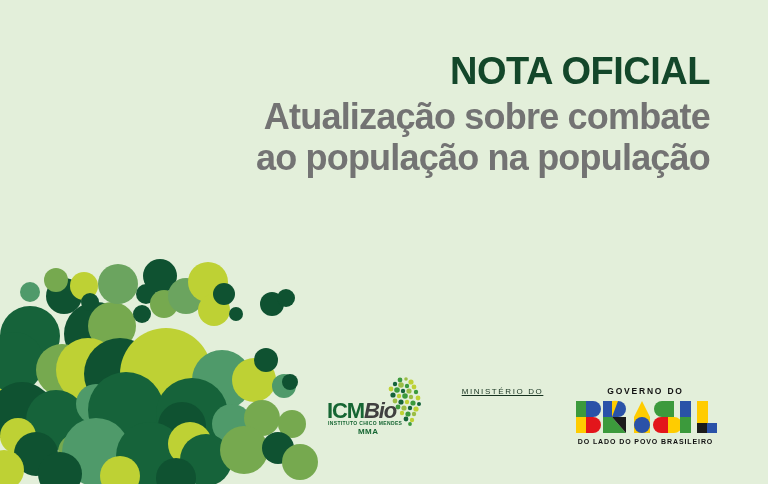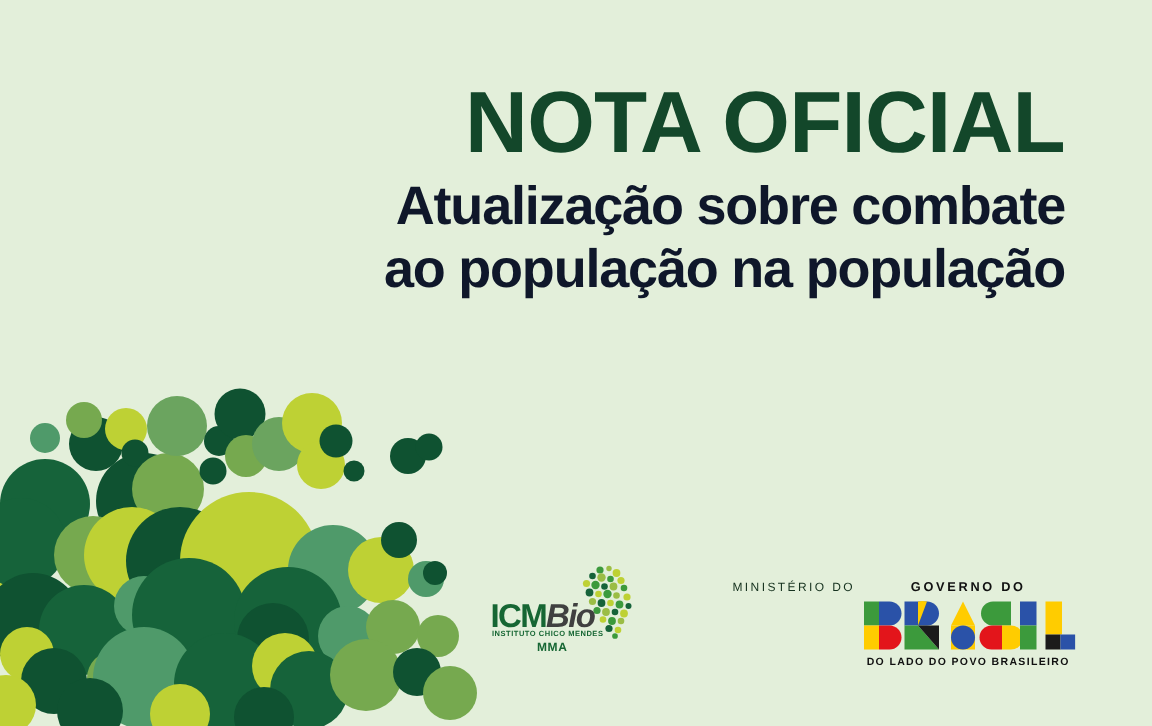--- a/index.html
+++ b/index.html
@@ -27,21 +27,21 @@
   .headline-block {
     position: absolute;
     top: 52px;
     right: 58px;
     width: 600px;
     text-align: right;
   }
 
   .nota-oficial {
     font-family: "Liberation Sans", sans-serif;
-    font-size: 58px;
+    font-size: 38px;
     line-height: 1.04;
     font-weight: bold;
     letter-spacing: -0.5px;
     color: #13472a;
     margin: 0 0 4px 0;
     white-space: nowrap;
   }
 
   .subtitle {
     font-family: "Liberation Sans", sans-serif;
@@ -122,23 +122,24 @@
     letter-spacing: 0.4px;
     color: #166633;
   }
 
   
   #ministerio {
     position: absolute;
     left: 110px;
     top: 12px;
     width: 135px;
-    text-align: right;
+    text-align: center;
     color: #16321f;
     line-height: 1.45;
+    text-decoration: underline;
   }
   #ministerio .min-l1 {
     font-size: 8px;
     letter-spacing: 1.6px;
     font-weight: normal;
   }
   #ministerio .min-l2,
   #ministerio .min-l3 {
     font-size: 9px;
     letter-spacing: 1.4px;
@@ -174,21 +175,21 @@
     margin: 0 auto;
   }
 </style>
 </head>
 <body>
 
 <div id="poster" style="background: rgb(227, 239, 218);">
 
   <div class="headline-block">
     <h1 class="nota-oficial" style="color: rgb(19, 71, 42);">NOTA OFICIAL</h1>
-    <div class="subtitle" style="color: #0f172a;">
+    <div class="subtitle" style="color: #737373;">
       <span class="sline">Atualização sobre combate</span>
       <span class="sline">ao população na população</span>
     </div>
   </div>
 
   <div id="bubbles">
       <div class="bubble" style="left: 0px; top: 32px; width: 60px; height: 60px; background: rgb(22, 99, 58);"></div>
       <div class="bubble" style="left: 64px; top: 28px; width: 64px; height: 64px; background: rgb(15, 82, 49);"></div>
       <div class="bubble" style="left: 46px; top: 4px; width: 36px; height: 36px; background: rgb(15, 82, 49);"></div>
       <div class="bubble" style="left: 20px; top: 8px; width: 20px; height: 20px; background: rgb(79, 154, 106);"></div>

